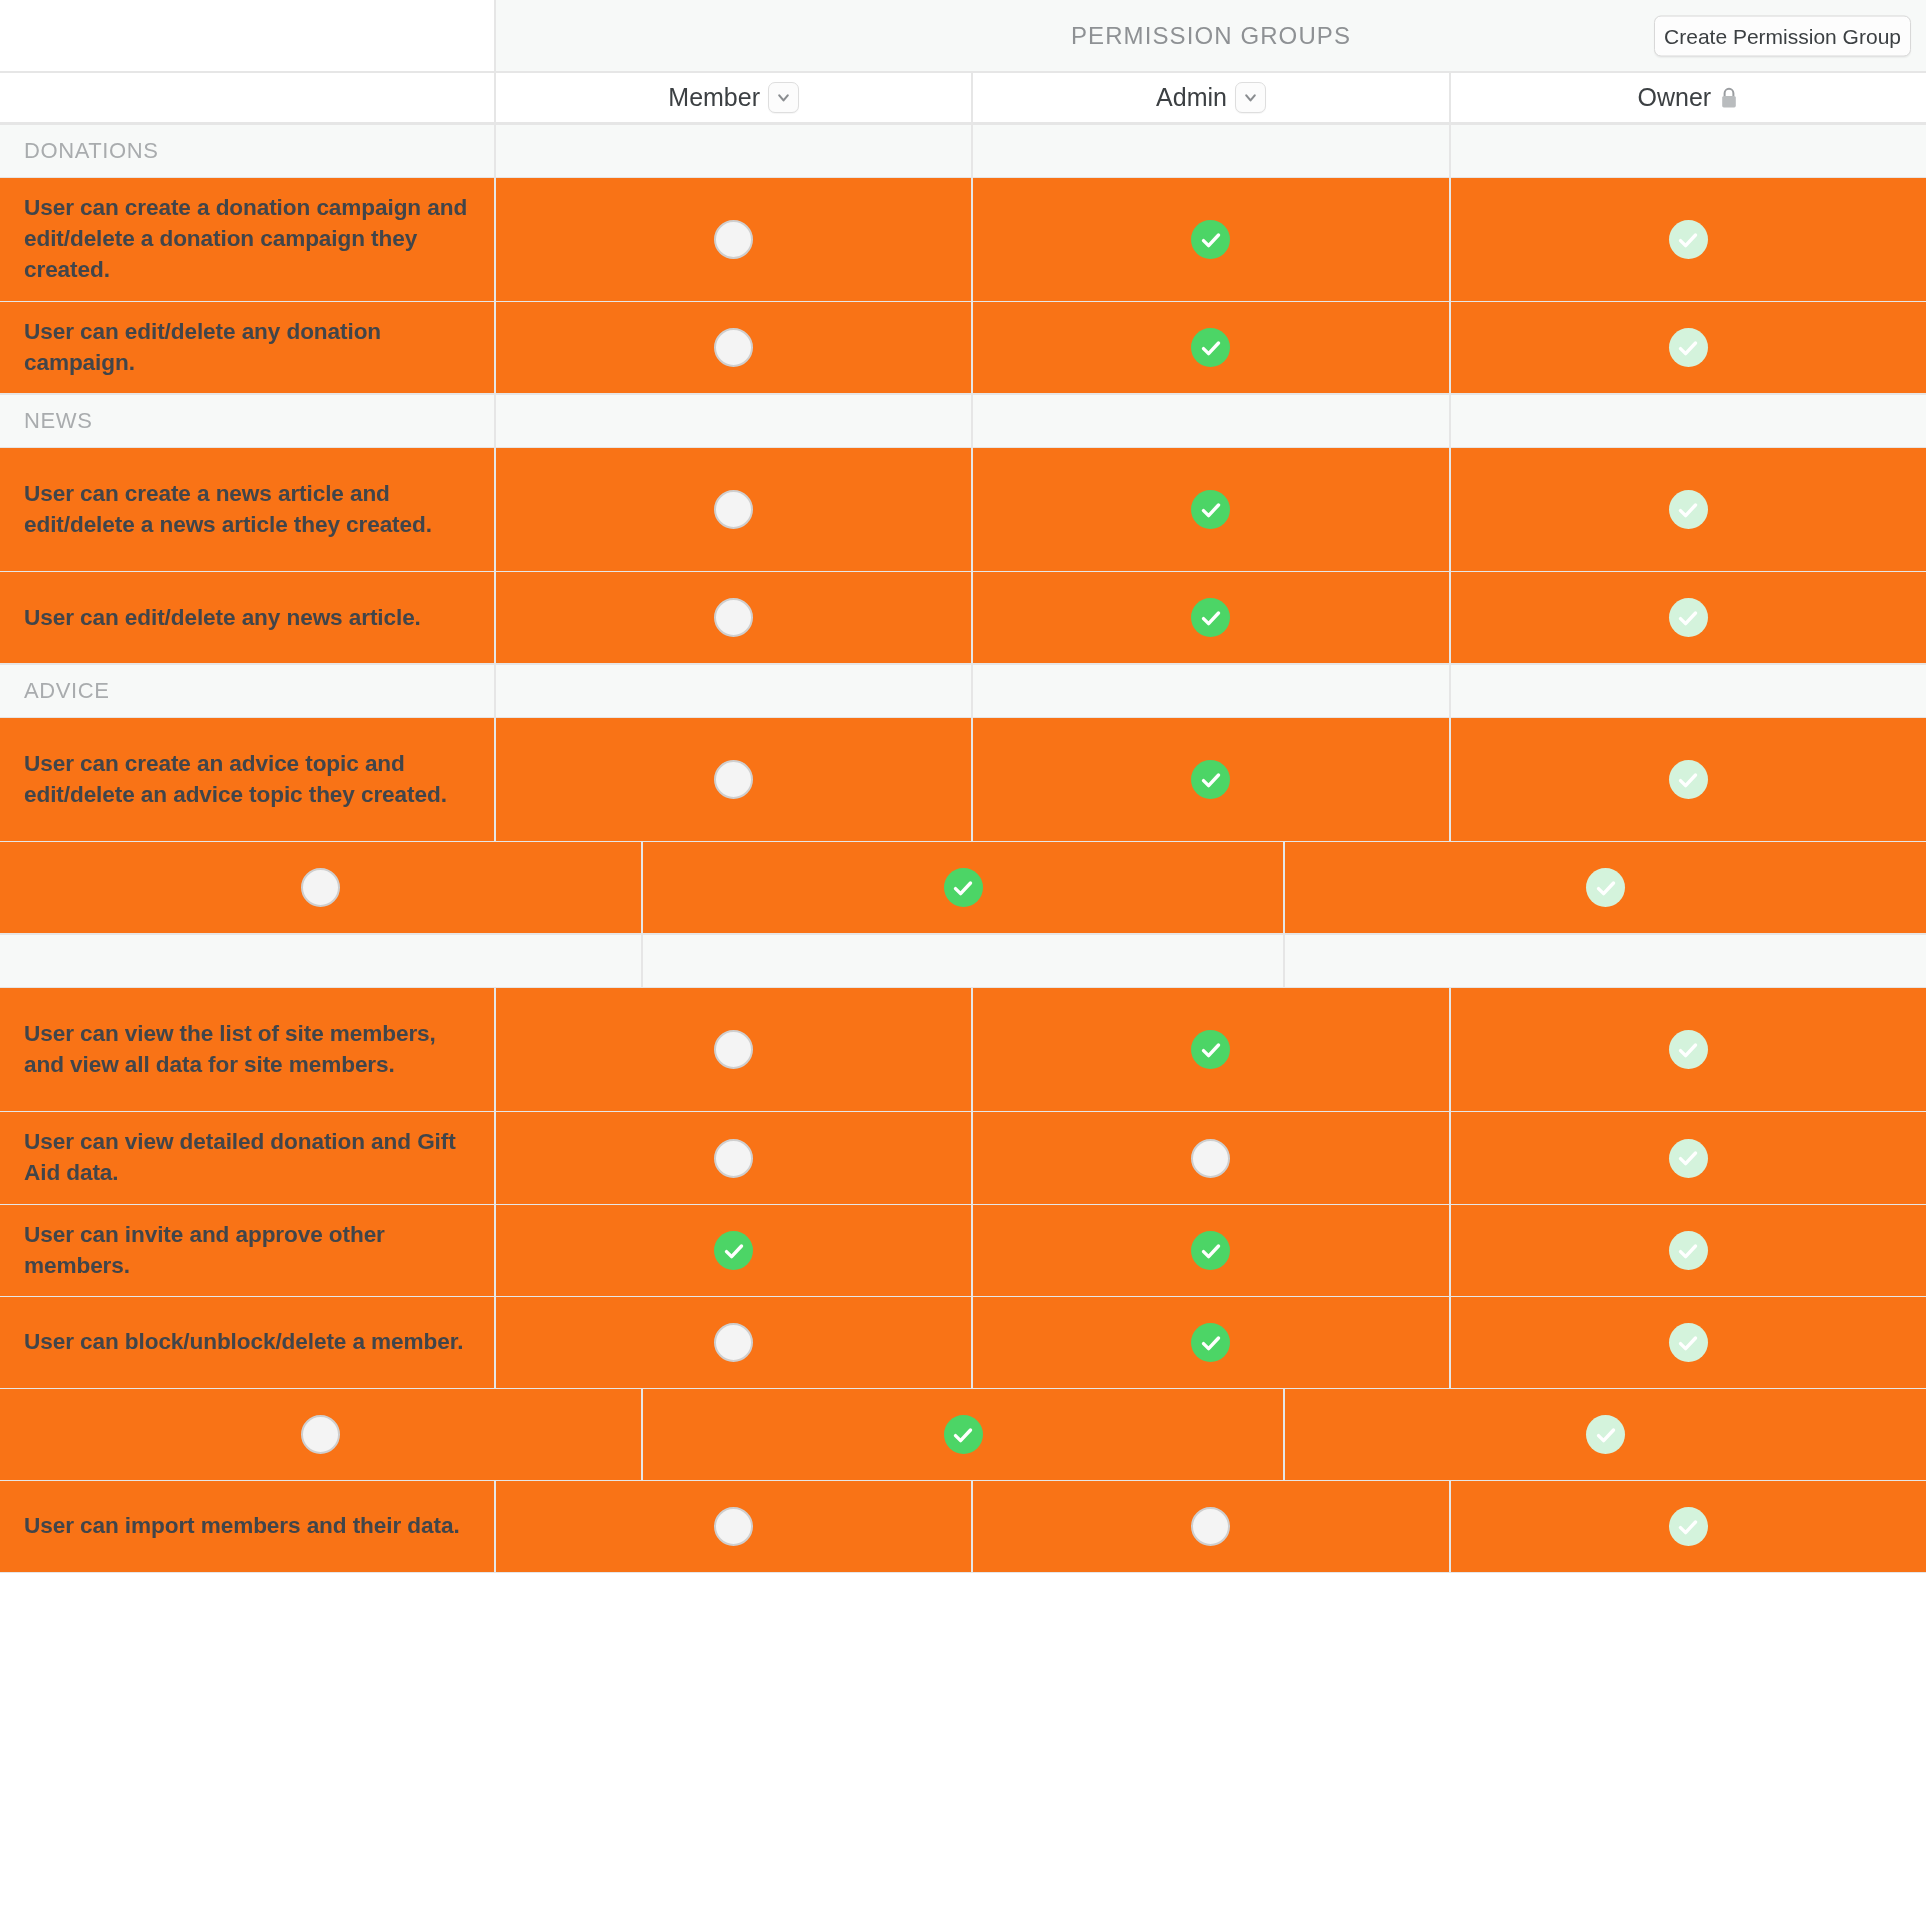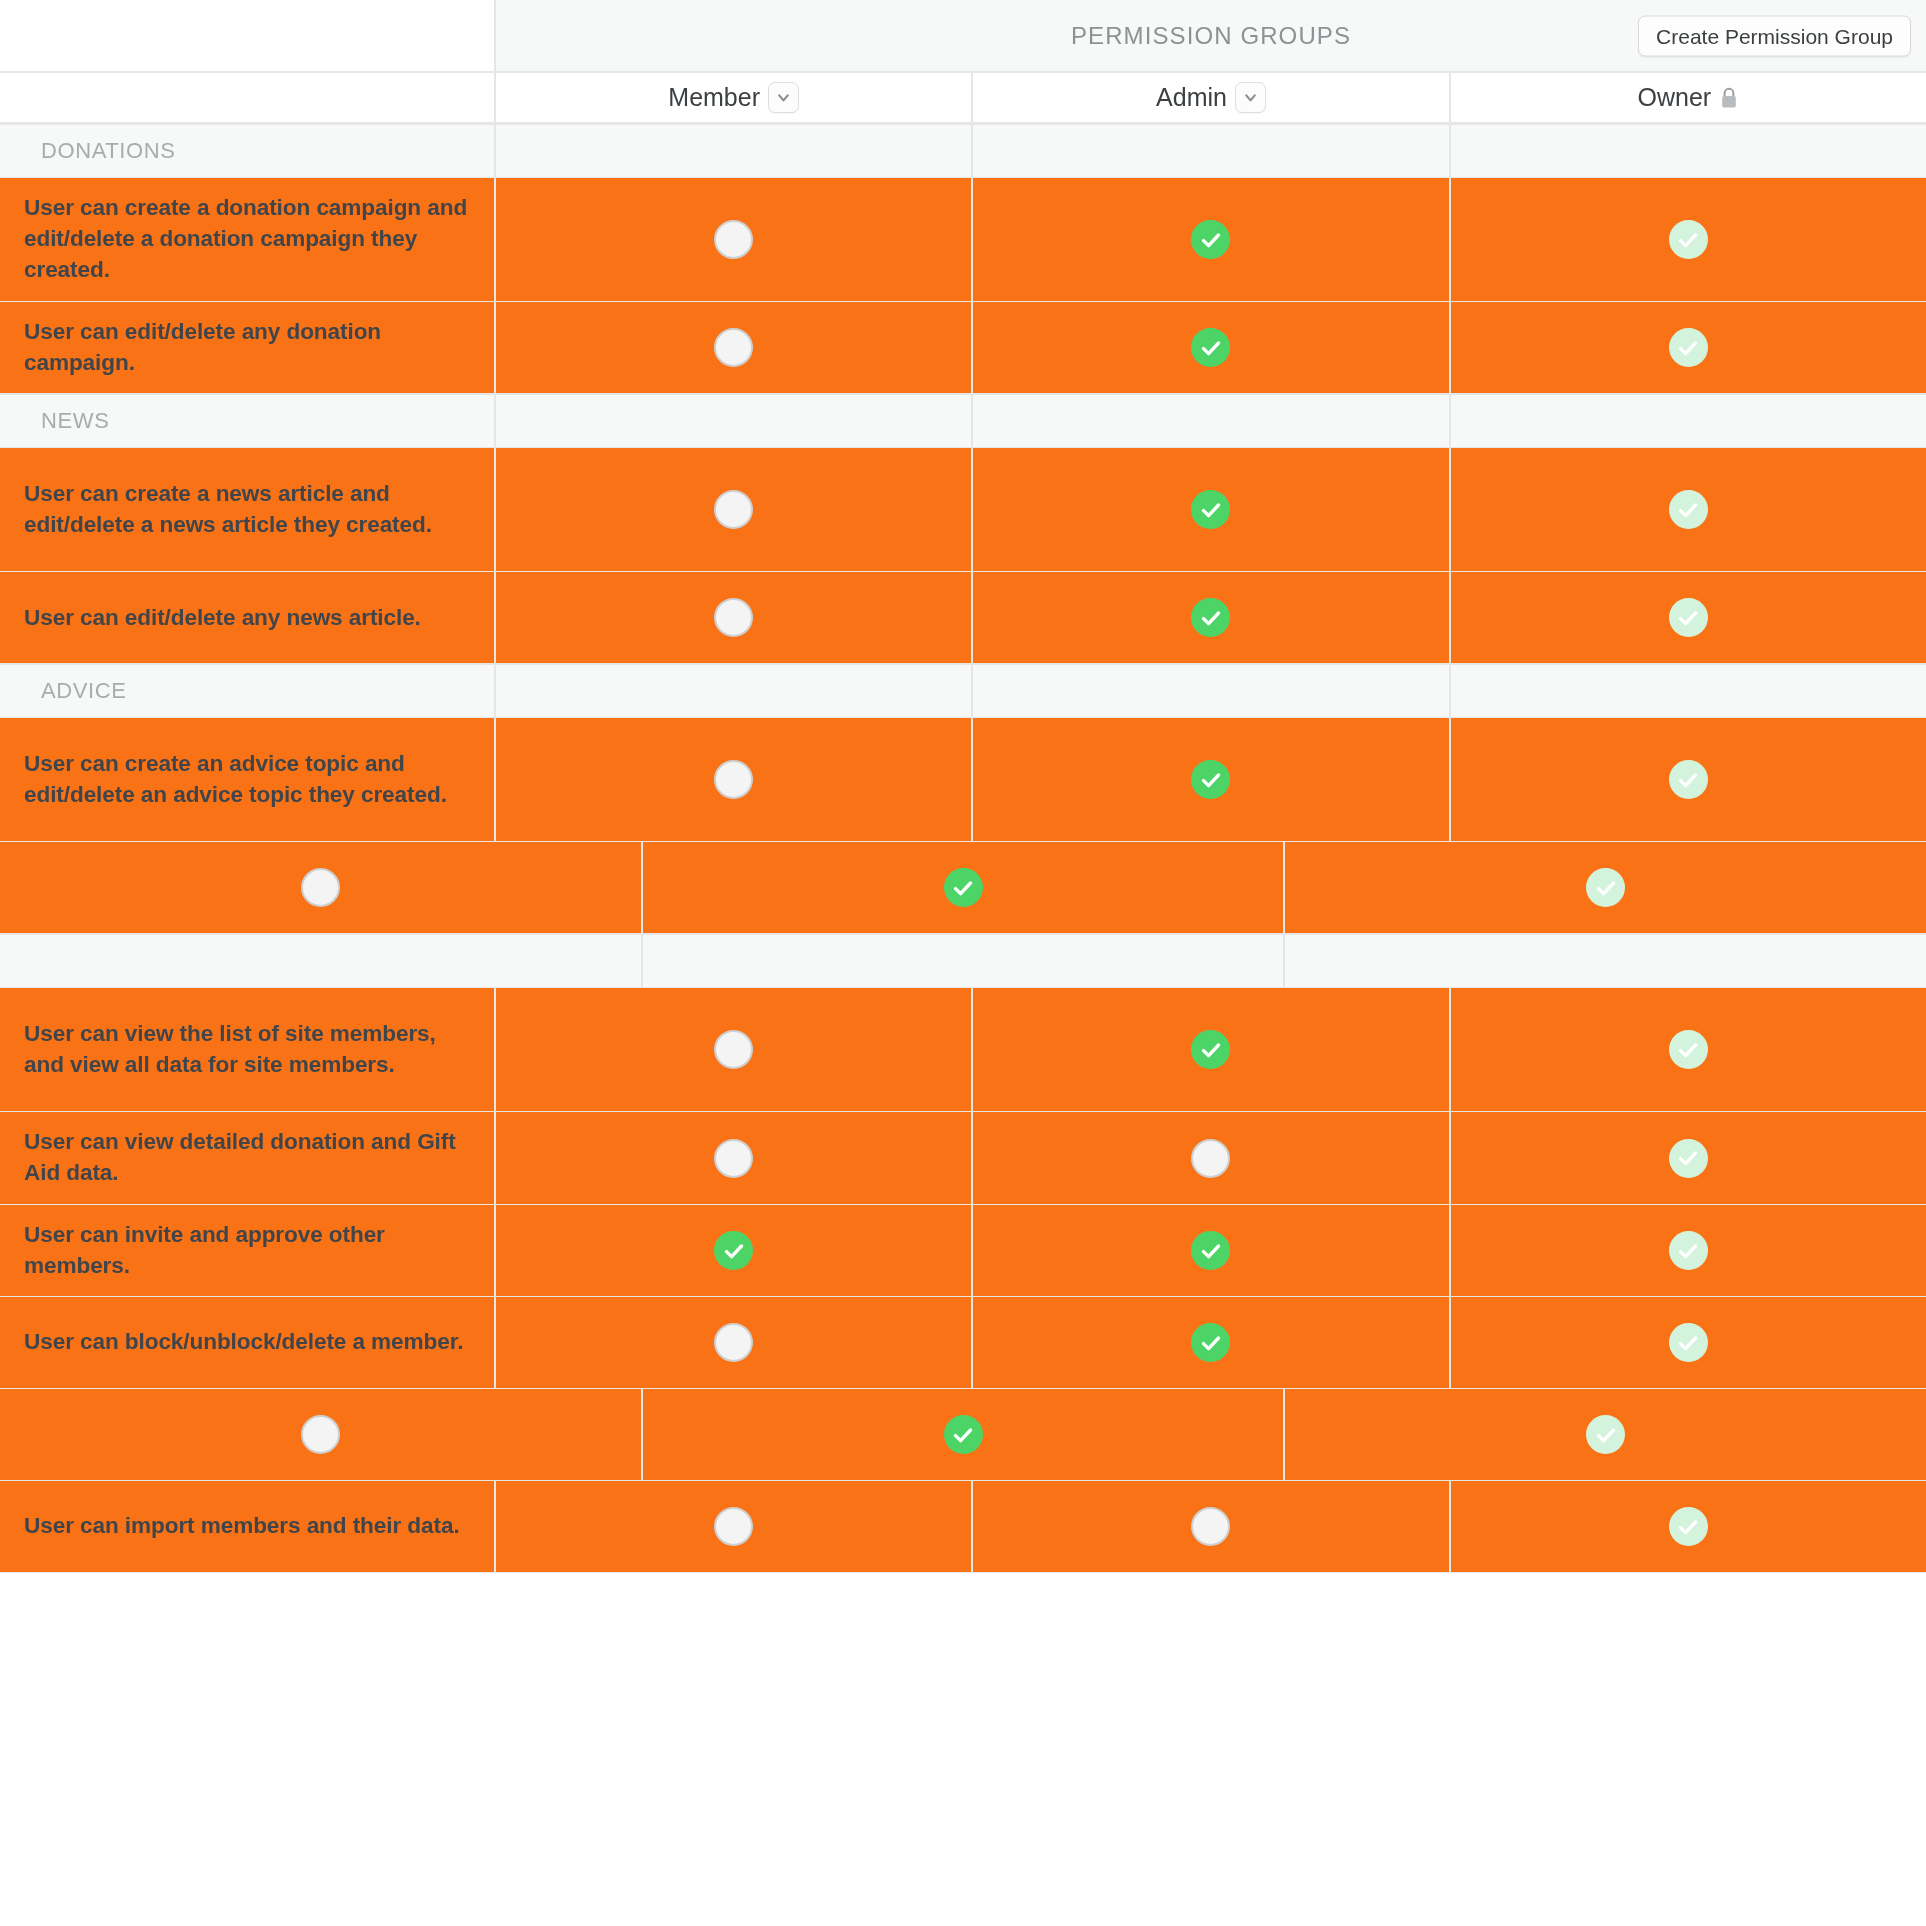--- a/index.html
+++ b/index.html
@@ -60,21 +60,21 @@
     font-family: "Liberation Sans", sans-serif;
   }
   .create-btn {
     position: absolute;
     right: 15px;
     top: 50%;
     transform: translateY(-50%);
     background: #fdfdfd;
     border: 1.5px solid #d8d8d8;
     border-radius: 7px;
-    padding: 9px 17px;
+    padding: 9px 9px;
     font-size: 21px;
     color: #3c4043;
     font-weight: 400;
     font-family: "Liberation Sans", sans-serif;
     line-height: 1;
     box-shadow: 0 1px 1.5px rgba(0,0,0,0.05);
     cursor: pointer;
     white-space: nowrap;
   }
 
@@ -133,21 +133,21 @@
     background: var(--band);
     border-bottom: 1.5px solid var(--line);
     border-top: 1.5px solid var(--line);
     height: 54px;
   }
   .section-row .lbl {
     width: var(--col-label);
     flex: 0 0 var(--col-label);
     display: flex;
     align-items: center;
-    padding-left: 41px;
+    padding-left: 24px;
     border-right: 2px solid var(--line);
   }
   .section-title {
     font-size: 22px;
     letter-spacing: 0.6px;
     color: #a9acae;
     font-weight: 400;
     font-family: "Liberation Sans", sans-serif;
   }
   .section-row .cell {

